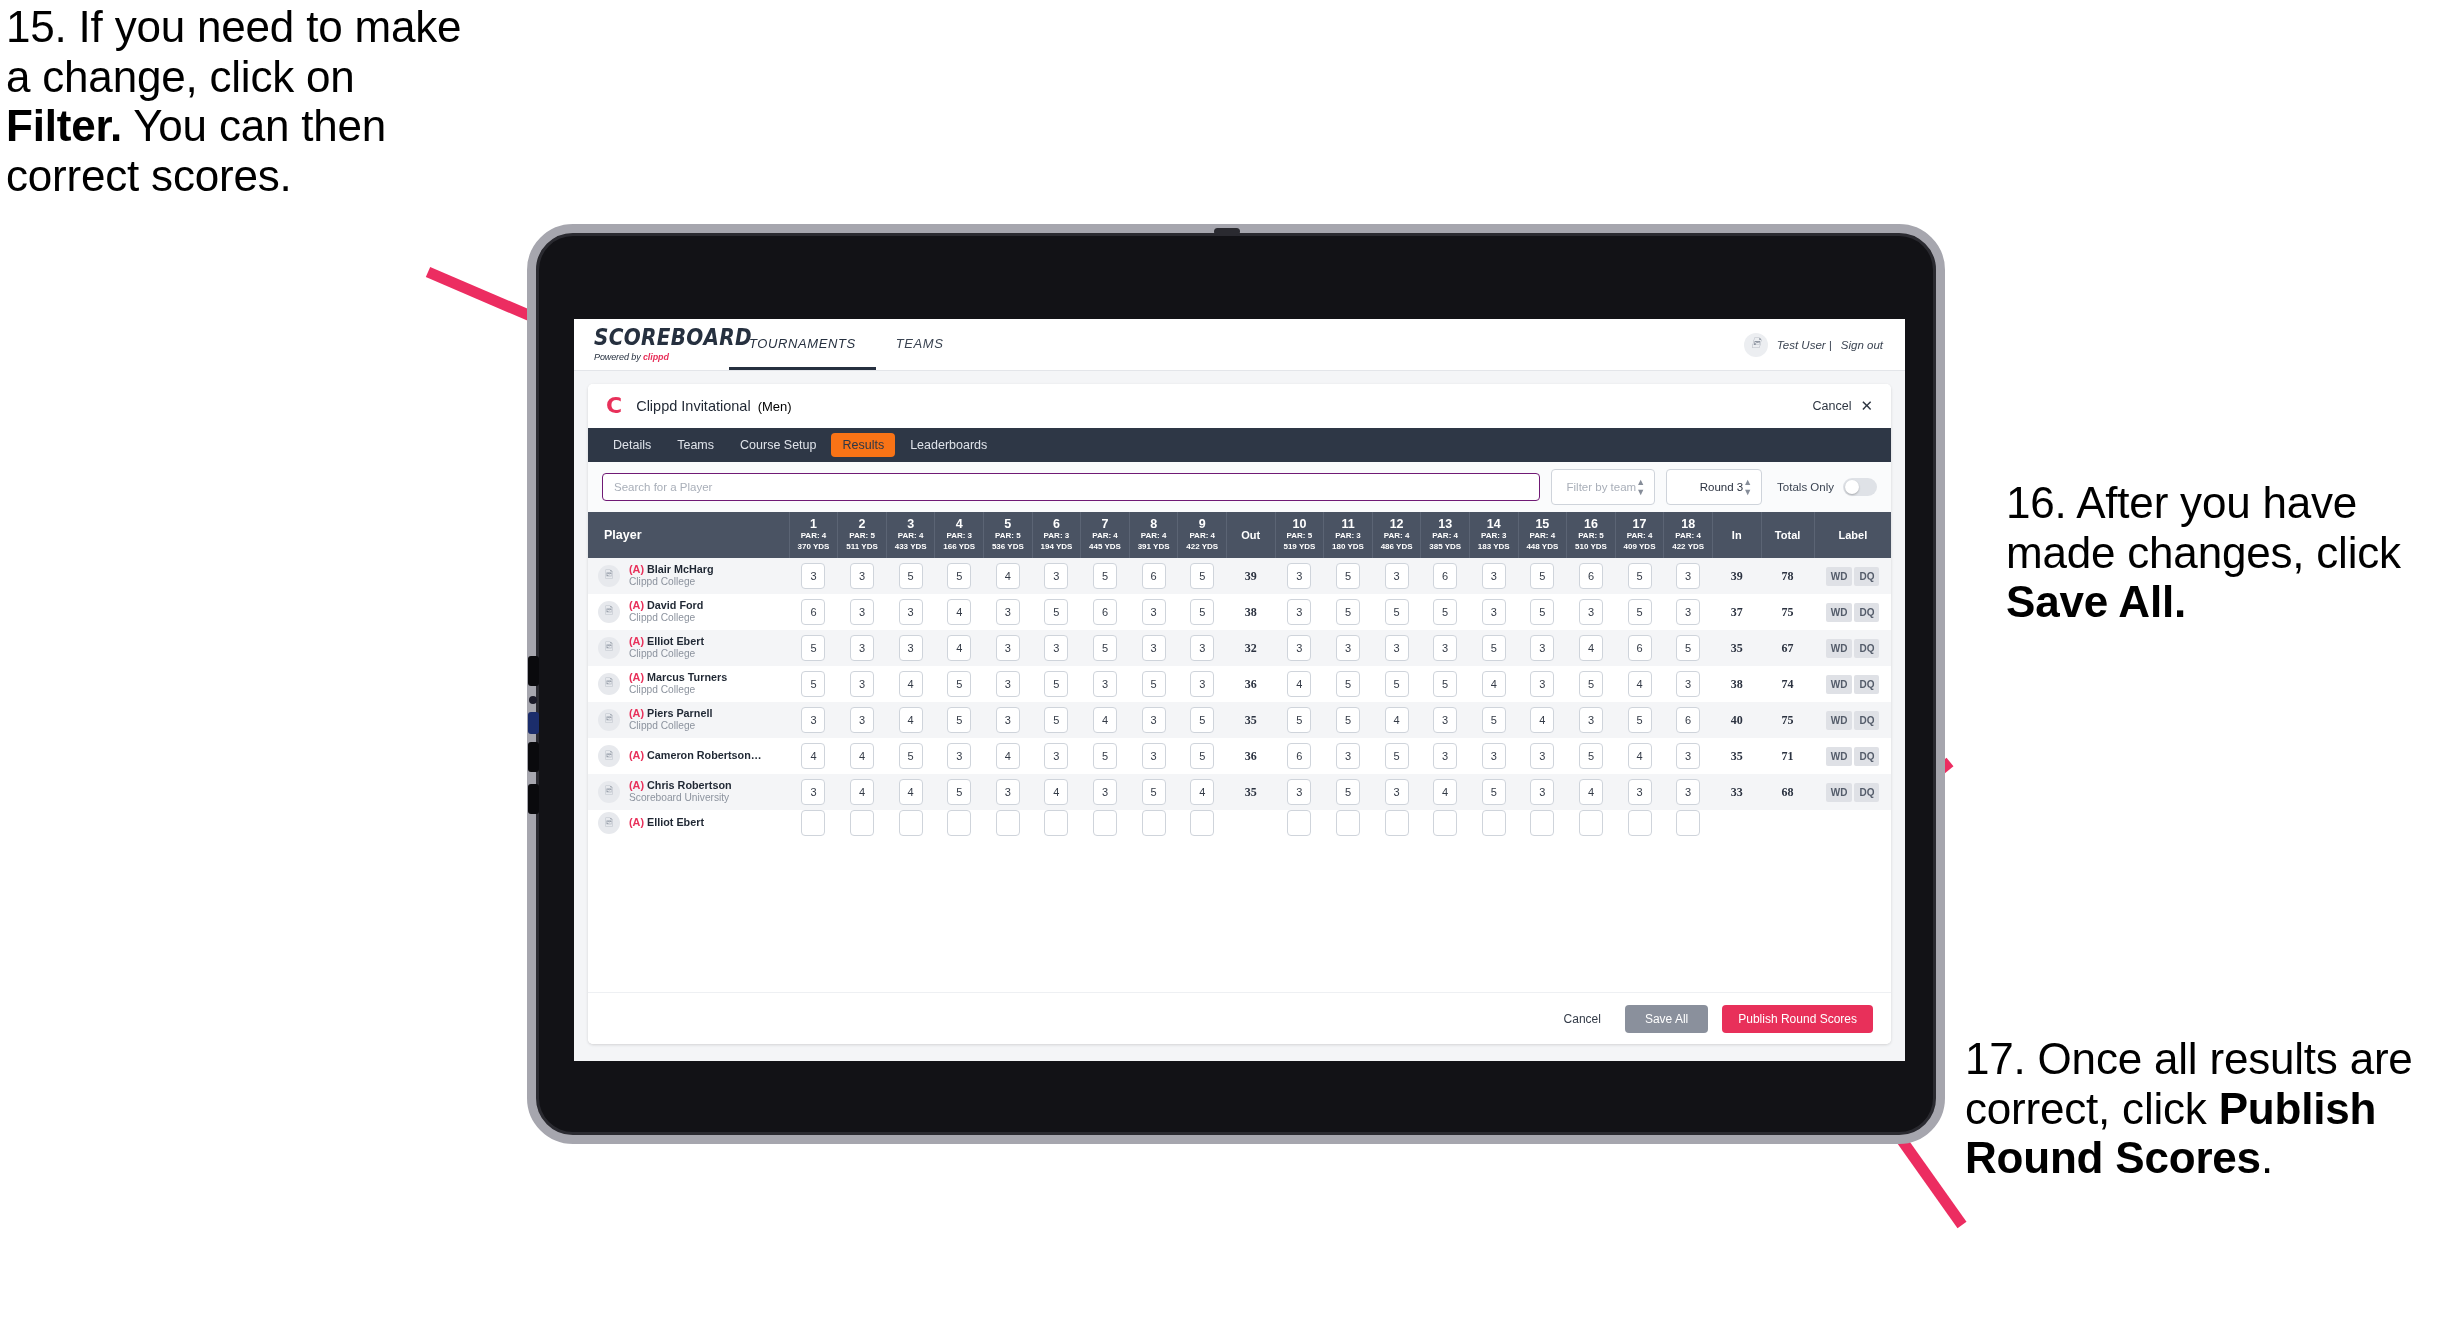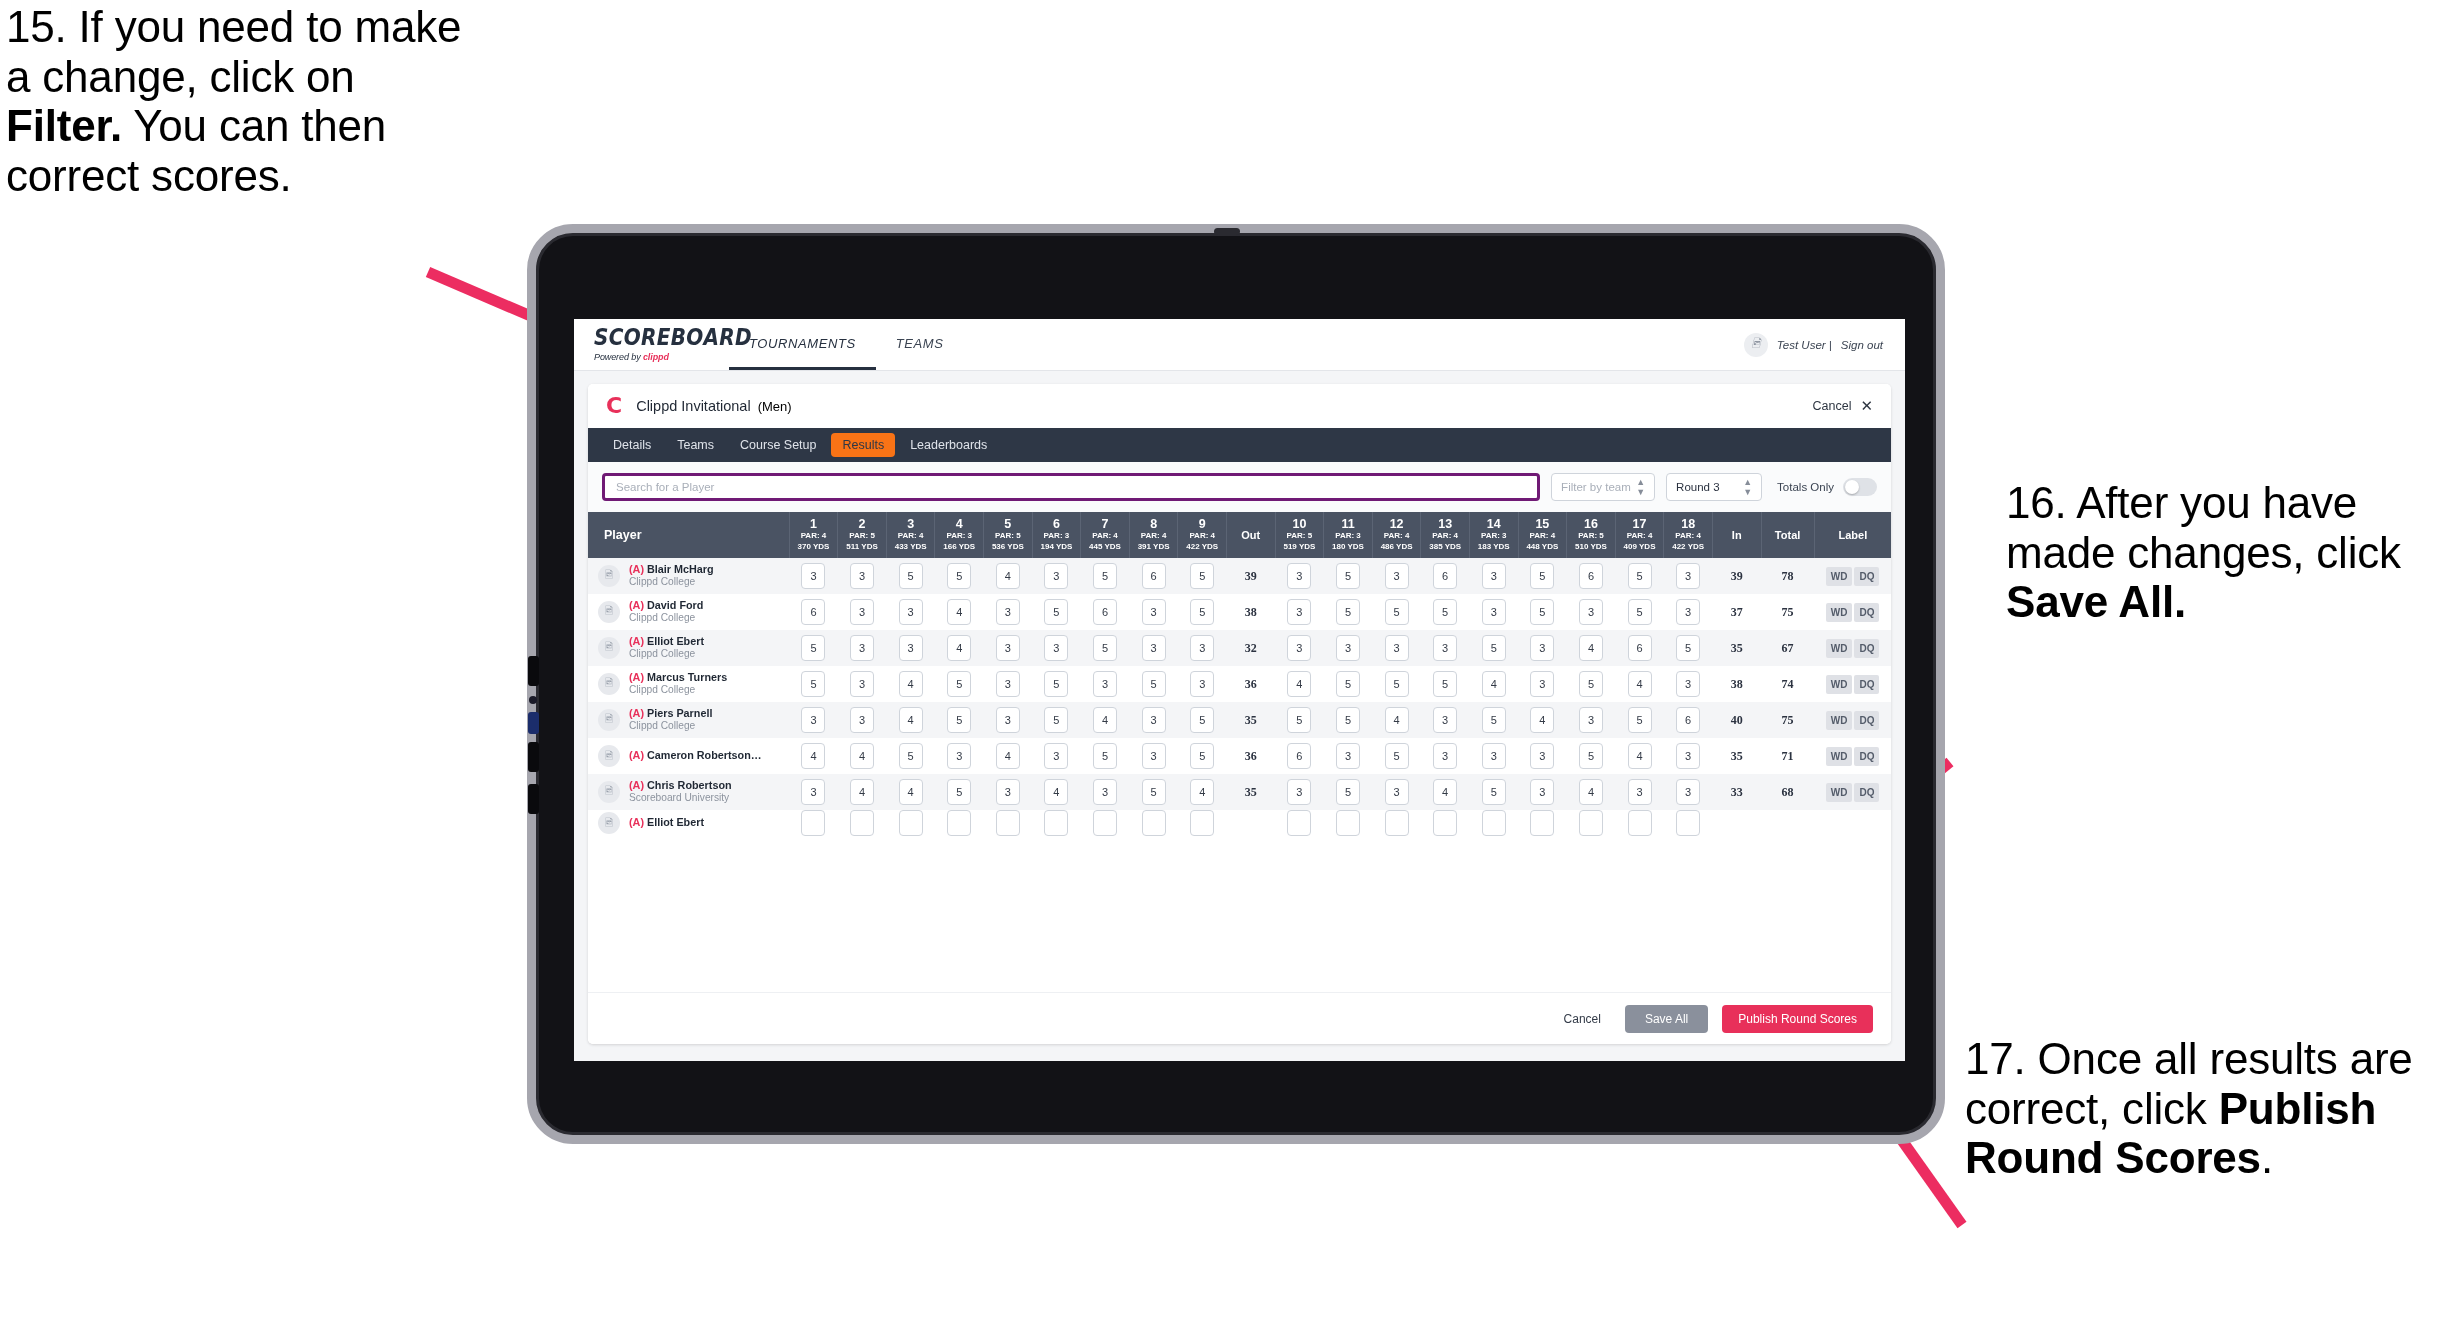--- a/index.html
+++ b/index.html
@@ -161,36 +161,36 @@
   #filterrow {
     height: 50px;
     background: #fafbfc;
     display: flex; align-items: center;
     padding: 0 14px;
     gap: 11px;
   }
   #search-input {
     flex: 1;
     height: 28px;
-    border: 3px solid #701a75;
+    border: 1px solid #701a75;
     border-radius: 4px;
     background: #fff;
     font-size: 11.5px;
     color: #3b4452;
     padding: 0 11px;
     font-family: "Liberation Sans", sans-serif;
   }
   #search-input::placeholder { color: #a9afb9; }
   .selectbox {
-    height: 28px;
+    height: 36px;
     min-width: 104px;
     border: 1px solid #cfd4db;
     border-radius: 4px;
     background: #fff;
-    display: flex; align-items: center; justify-content: space-between;
+    display: flex; align-items: center; justify-content: flex-end;
     padding: 0 9px;
     font-size: 11.5px;
   }
   #filter-team-label { color: #a9afb9; }
   #round-label { color: #2b3240; }
   .chev { color:#868d99; font-size: 9px; line-height: 1; display:flex; flex-direction:column;}
   #totals-wrap { display:flex; align-items:center; gap:9px; padding-left: 4px;}
   #totals-label { font-size: 11.5px; color: #3b4452; }
   #totals-toggle {
     width: 34px; height: 18px; border-radius: 10px; background:#dfe2e7;

